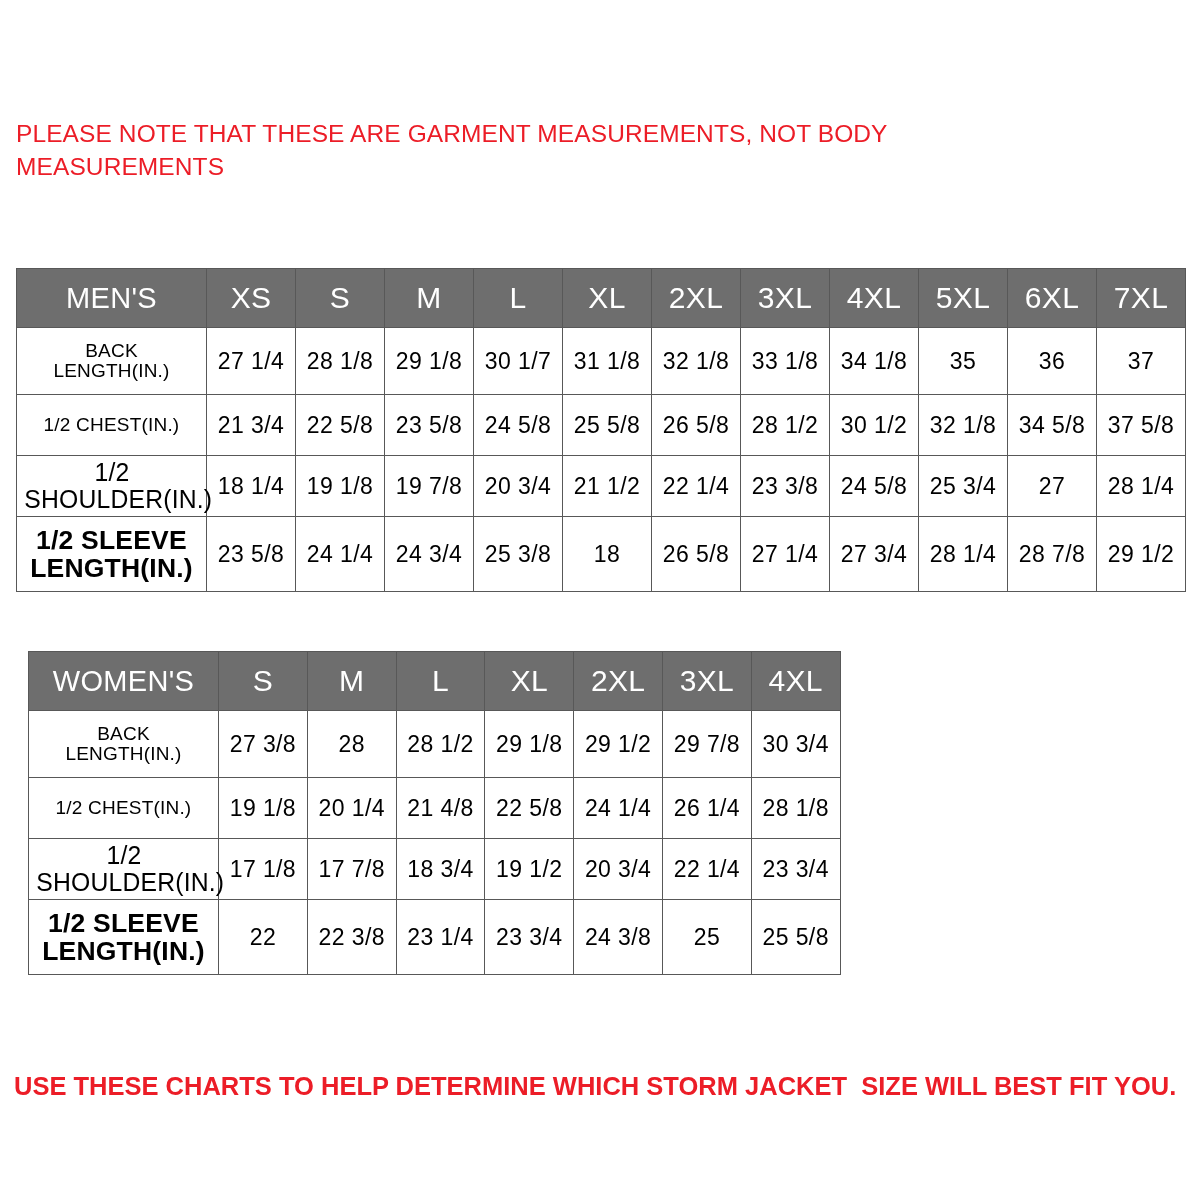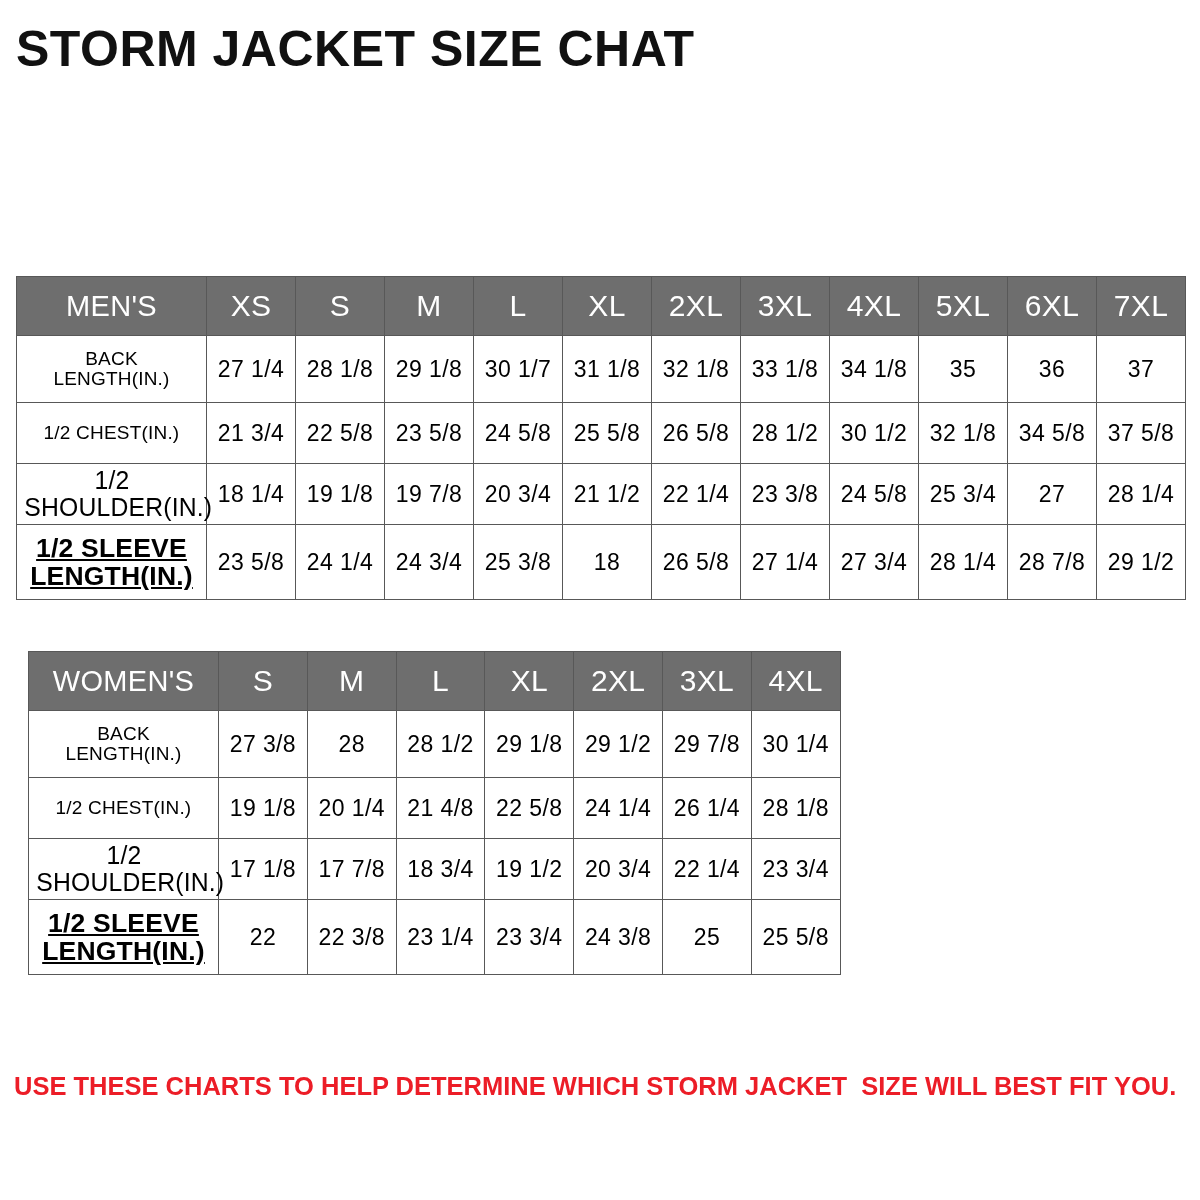--- a/index.html
+++ b/index.html
@@ -82,32 +82,31 @@
     padding: 2px 4px;
     letter-spacing: 0.2px;
   }
   .sizetable td.rowlabel.narrow {
     font-size: 25.5px;
     transform: scaleX(0.97);
   }
   .sizetable td.rowlabel.bold {
     font-weight: bold;
     font-size: 26.5px;
-    text-decoration: underline;
   }
   .sizetable td.val {
     font-size: 23px;
     letter-spacing: 0.4px;
     white-space: nowrap;
   }
 
   
   #mens-table {
     left: 16px;
-    top: 276px;
+    top: 268px;
     width: 1170px;
     padding-left: 20px;
   }
   #mens-table col.c0 { width: 190px; }
   #mens-table col.cx { width: 89px; }
   #mens-table tr.r-back td   { height: 62px; }
   #mens-table tr.r-chest td  { height: 56px; }
   #mens-table tr.r-shoul td  { height: 56px; }
   #mens-table tr.r-sleeve td { height: 70px; }
 
@@ -136,22 +135,22 @@
     letter-spacing: 0px;
     white-space: pre;
     margin-top: 16px;
   }
 </style>
 </head>
 <body>
 
 <div class="page">
 
-  <div class="title">STORM JACKET SIZE CHAT</div>
-
+
+  <div class="note-top">PLEASE NOTE THAT THESE ARE GARMENT MEASUREMENTS, NOT BODY MEASUREMENTS</div>
 
   <table class="sizetable" id="mens-table">
     <colgroup>
       <col class="c0">
         <col class="cx">
         <col class="cx">
         <col class="cx">
         <col class="cx">
         <col class="cx">
         <col class="cx">
@@ -262,21 +261,21 @@
     </thead>
     <tbody>
       <tr class="r-back">
         <td class="rowlabel"><span>BACK</span><br><span>LENGTH(IN.)</span></td>
         <td class="val">27 3/8</td>
         <td class="val">28</td>
         <td class="val">28 1/2</td>
         <td class="val">29 1/8</td>
         <td class="val">29 1/2</td>
         <td class="val">29 7/8</td>
-        <td class="val">30 1/4</td>
+        <td class="val">30 3/4</td>
       </tr>
       <tr class="r-chest">
         <td class="rowlabel">1/2 CHEST(IN.)</td>
         <td class="val">19 1/8</td>
         <td class="val">20 1/4</td>
         <td class="val">21 4/8</td>
         <td class="val">22 5/8</td>
         <td class="val">24 1/4</td>
         <td class="val">26 1/4</td>
         <td class="val">28 1/8</td>

